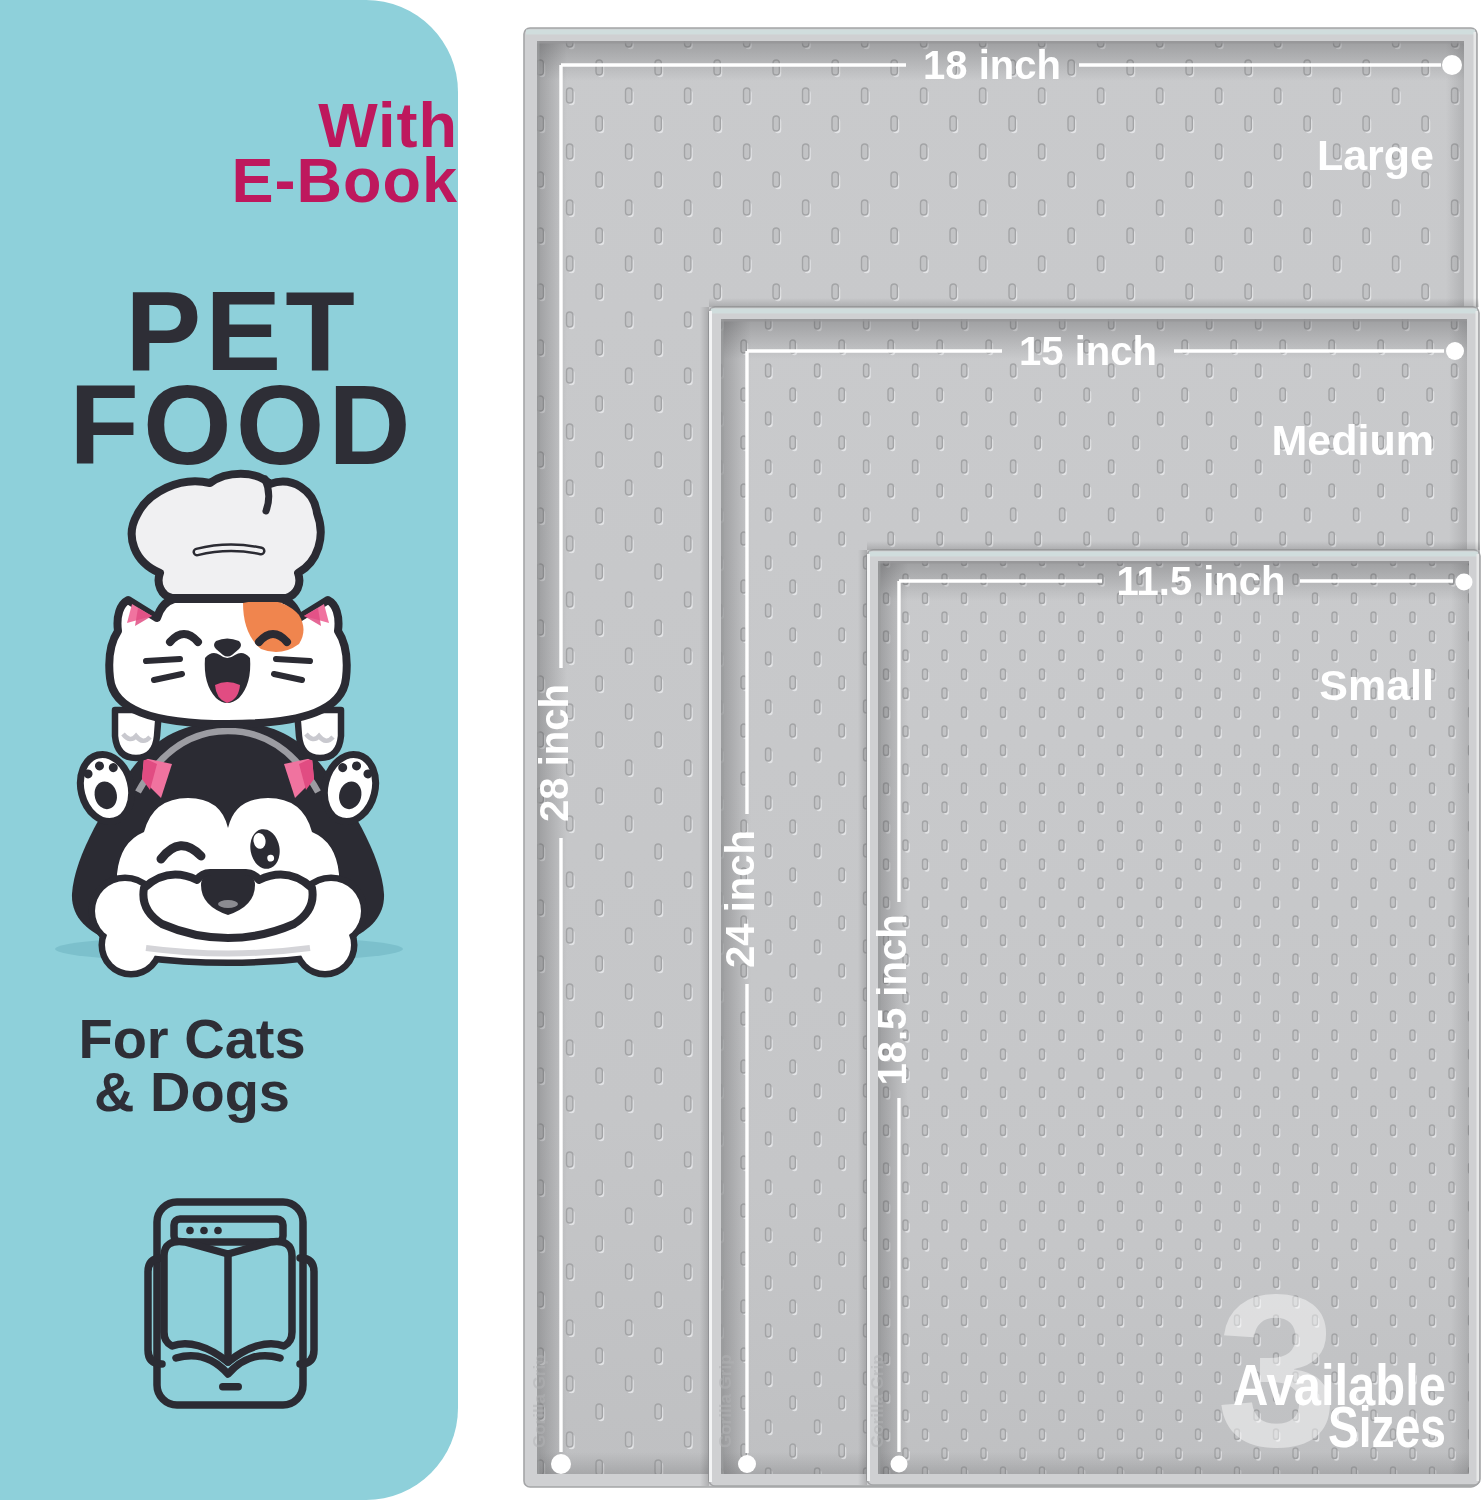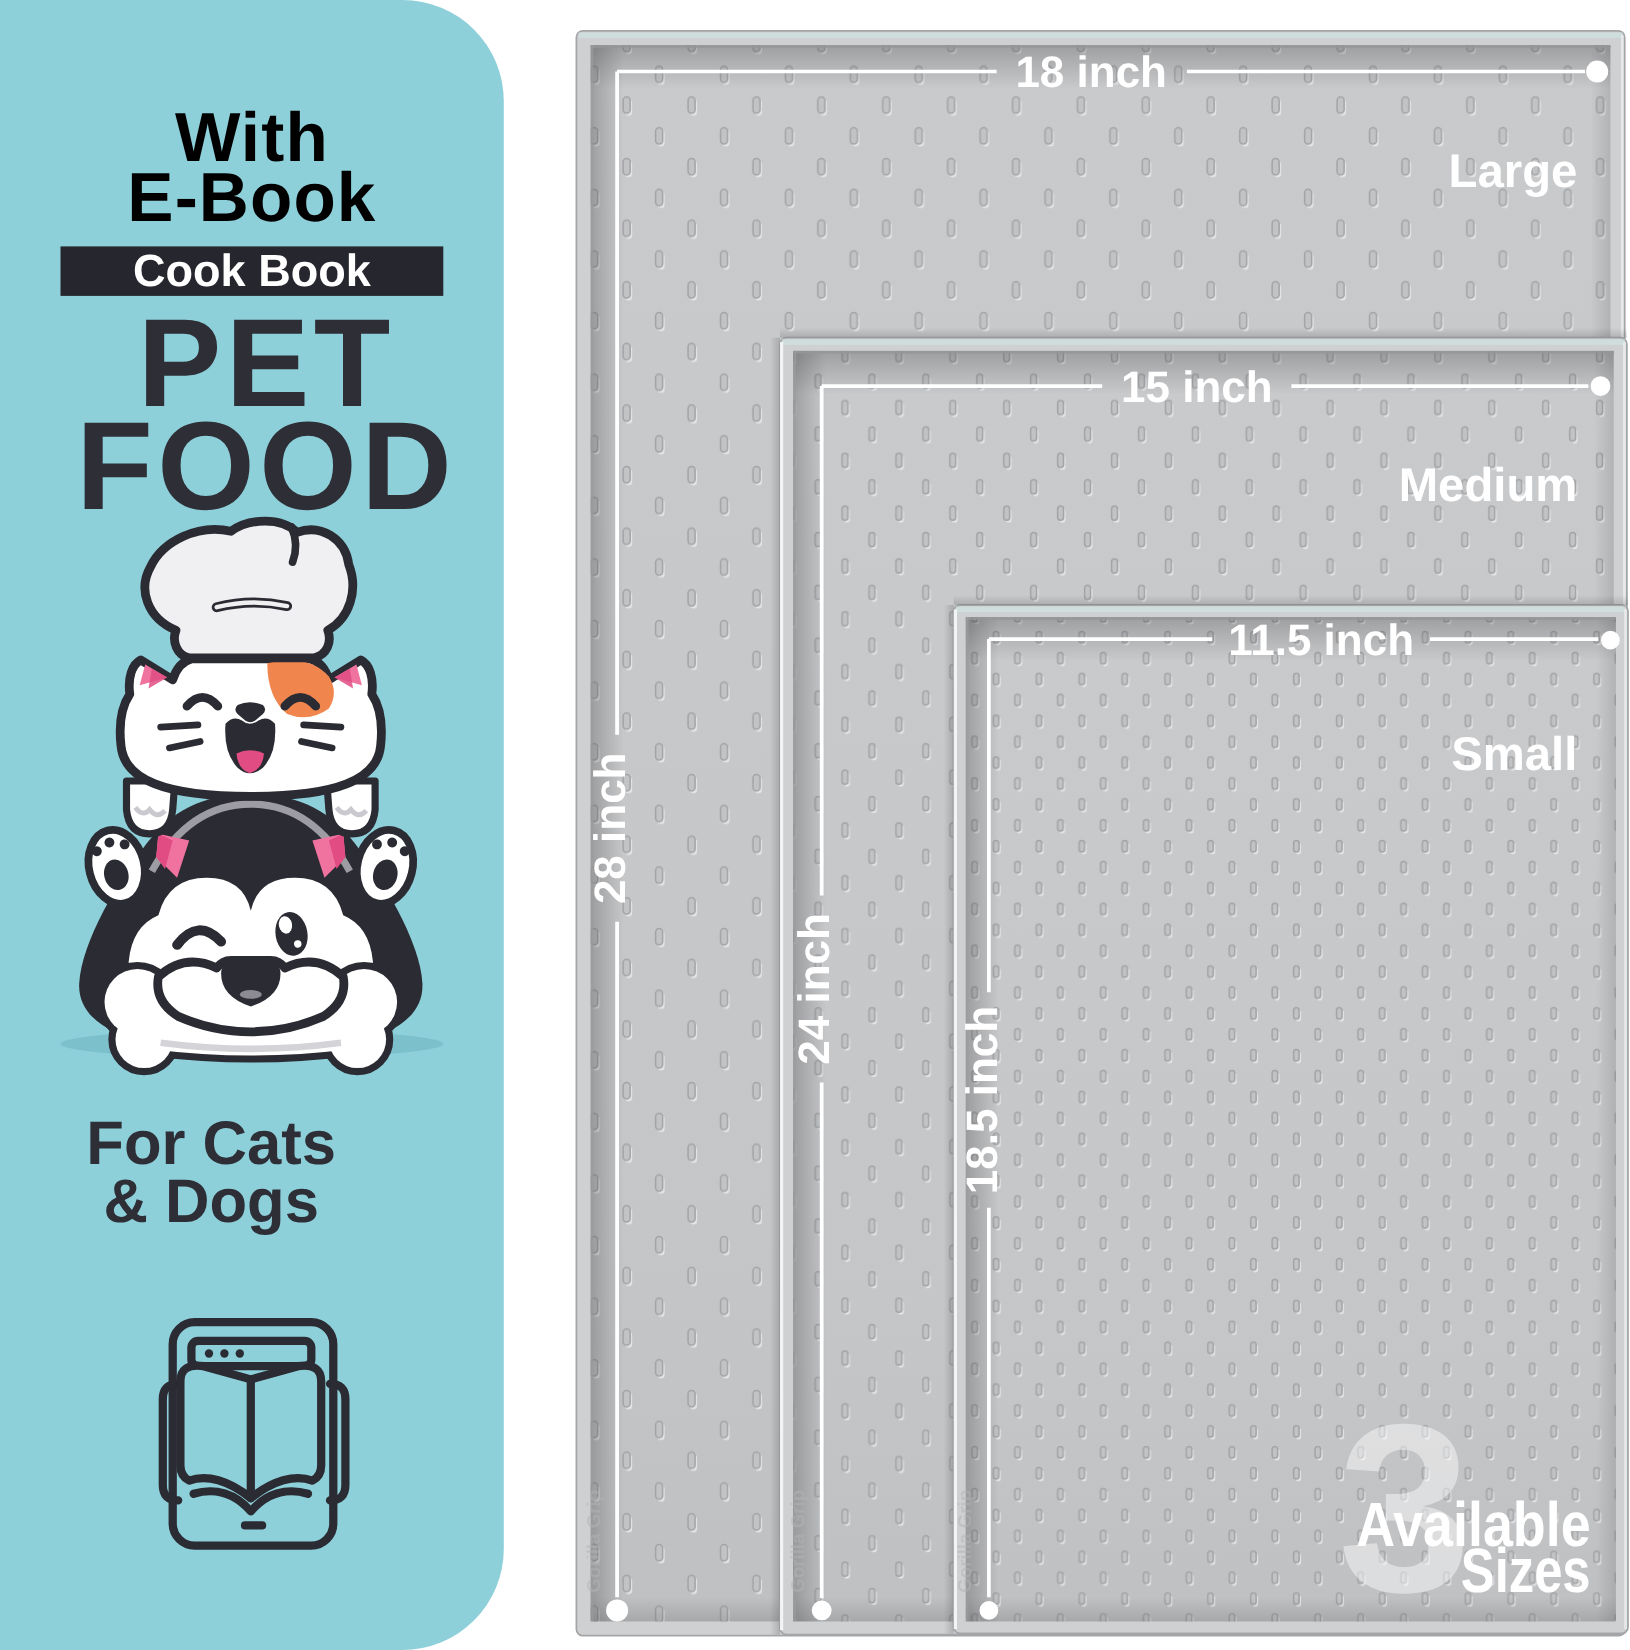--- a/index.html
+++ b/index.html
@@ -1,37 +1,36 @@
 <!DOCTYPE html>
 <html><head>
 <meta charset="utf-8">
 <style>
   html,body{margin:0;padding:0;background:#ffffff;width:1482px;height:1500px;overflow:hidden;}
   *{box-sizing:border-box;}
   body{font-family:"Liberation Sans", sans-serif;}
   #stage{position:relative;width:1482px;height:1500px;background:#ffffff;}
   #bluepanel{position:absolute;left:0;top:0;width:458px;height:1500px;background:#8ed0da;border-radius:0 92px 92px 0;}
-  #withbook{position:absolute;left:0;top:98px;width:458px;text-align:center;font-weight:bold;font-size:63px;line-height:55px;color:#000000;letter-spacing:1px;}
+  #withbook{position:absolute;left:0;top:98px;width:458px;text-align:right;font-weight:bold;font-size:63px;line-height:55px;color:#be185d;letter-spacing:1px;}
   #cookbar{position:absolute;left:55px;top:224px;width:348px;height:45px;background:#26262e;display:flex;align-items:center;justify-content:center;color:#ffffff;font-weight:bold;font-size:41px;}
   #petfood{position:absolute;left:0;top:284px;width:458px;text-align:center;font-weight:bold;font-size:114px;line-height:94px;color:#2e2e36;letter-spacing:4px;padding-left:26px;}
   #forcats{position:absolute;left:0;top:1012px;width:384px;text-align:center;font-weight:bold;font-size:56px;line-height:53px;color:#2e2e36;}
   #illu{position:absolute;left:40px;top:468px;}
   #ebook{position:absolute;left:140px;top:1190px;}
   #mats{position:absolute;left:0;top:0;}
   text{font-family:"Liberation Sans", sans-serif;}
 </style>
 </head>
 <body>
 <div id="stage">
 
   <div id="bluepanel"></div>
 
   <div id="withbook">With<br>E-Book</div>
 
-  <div id="cookbar">Cook Book</div>
 
   <div id="petfood">PET<br>FOOD</div>
 
   <div id="forcats">For Cats<br>&amp; Dogs</div>
 
   <svg id="illu" width="380" height="520" viewBox="0 0 380 520">
 
 <ellipse cx="189" cy="481" rx="174" ry="13" fill="#7cc0cc"></ellipse>
 
 <path d="M 188 254 C 234 254 260 270 282 298 C 308 332 342 388 344 426 C 346 470 284 489 188 489 C 92 489 30 470 32 426 C 34 388 68 332 94 298 C 116 270 142 254 188 254 Z" fill="#2b2b33"></path>

